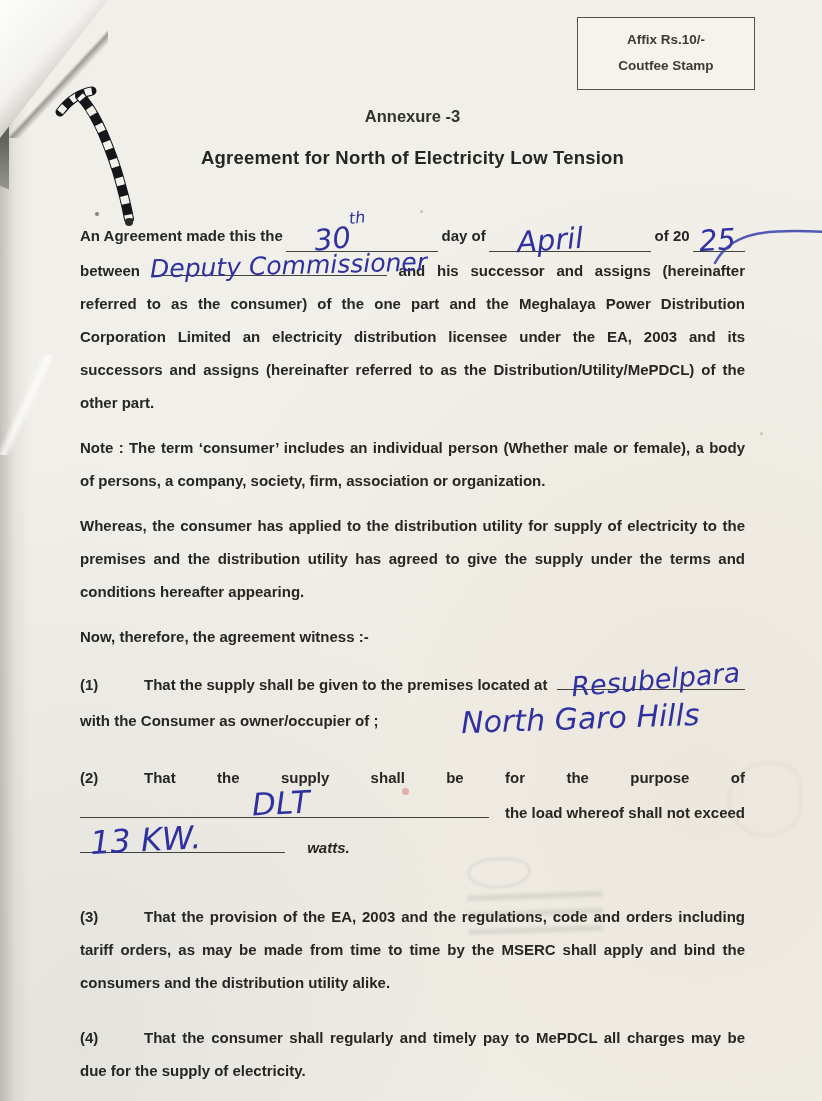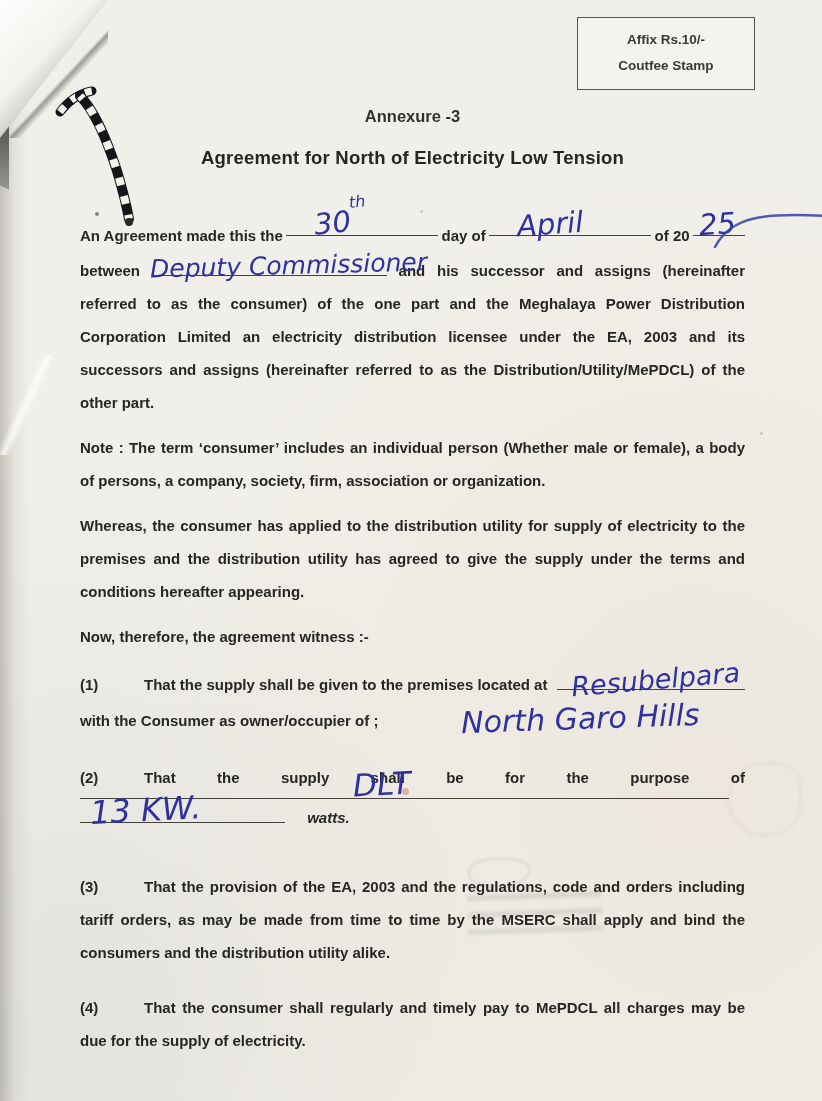--- a/index.html
+++ b/index.html
@@ -49,21 +49,21 @@
   p{margin:0;font-size:15px;line-height:33px;font-weight:700;color:#262624;}
   .justified{text-align:justify;}
   .just-full{text-align:justify;text-align-last:justify;}
 
   .blank{display:inline-block;position:relative;border-bottom:1.7px solid #43423c;}
   .hw{position:absolute;font-family:"DejaVu Sans",sans-serif;font-style:italic;font-weight:400;
       color:#2f31a0;white-space:nowrap;line-height:1;}
   .hw-inline{font-family:"DejaVu Sans",sans-serif;font-style:italic;font-weight:400;
       color:#2f31a0;white-space:nowrap;line-height:1;display:inline-block;}
 
-  .open-line1{display:flex;align-items:center;justify-content:space-between;margin-top:50px;}
+  .open-line1{display:flex;align-items:flex-end;justify-content:space-between;margin-top:50px;}
   .open-line1 .lbl{white-space:nowrap;}
   .blank-day{width:152px;}
   .blank-month{width:162px;}
   .blank-year{width:52px;}
   .hw-day{left:28px;bottom:-2px;font-size:29px;transform:rotate(-6deg);}
   .hw-day sup{font-size:.55em;position:relative;top:-.75em;}
   .hw-month{left:28px;bottom:-4px;font-size:29px;transform:rotate(-4deg);}
   .hw-year{left:6px;bottom:-4px;font-size:29px;transform:rotate(-4deg);}
   .year-tail{position:absolute;left:16px;top:-30px;overflow:visible;pointer-events:none;}
 
@@ -182,20 +182,21 @@
     </div>
 
     <div class="clause2">
       <p class="just-full">
         <span class="num">(2)</span><span>That the supply shall be for the purpose of</span>
       </p>
       <p class="c2-line2">
         <span class="blank blank-purpose">
           <span class="hw hw-purpose">DLT</span>
         </span>
+        <span class="c2-label2">the load whereof shall not exceed</span>
       </p>
       <p class="c2-line3">
         <span class="blank blank-load">
           <span class="hw hw-load">13 KW.</span>
         </span>
         <span class="watts-label">watts.</span>
       </p>
     </div>
 
     <p class="justified clause3">

